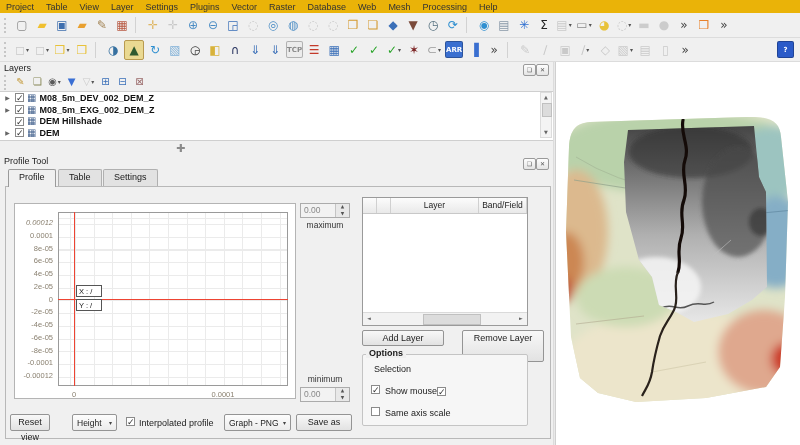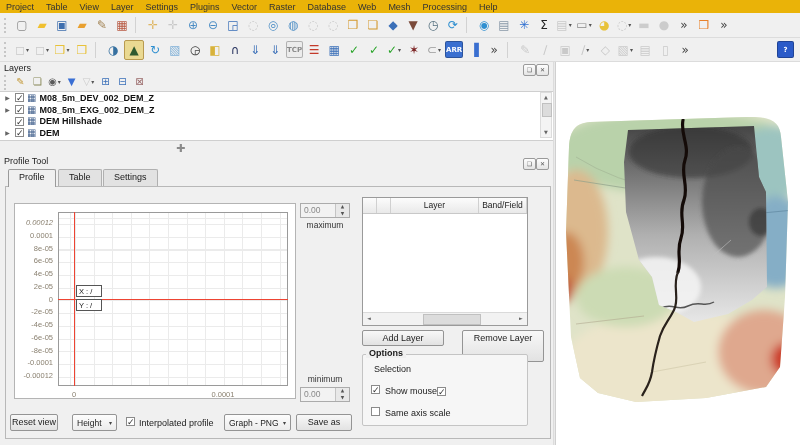--- a/index.html
+++ b/index.html
@@ -309,21 +309,21 @@
 
   <div class="group"></div>
   <div class="gtitle">Options</div>
   <div class="flab" style="left:374px;top:364px;">Selection</div>
   <span class="cbx" style="position:absolute;left:371px;top:385px;" id="cb-show">✓</span>
   <div class="flab" style="left:385px;top:386px;">Show mouse</div>
   <span class="cbx" style="position:absolute;left:437px;top:387px;" id="cb-link">✓</span>
   <span class="cbx" style="position:absolute;left:371px;top:407px;" id="cb-same"></span>
   <div class="flab" style="left:385px;top:408px;">Same axis scale</div>
 
-  <div class="btn" style="left:10px;top:414px;width:48px;height:17px;line-height:15px;">Reset view</div>
+  <div class="btn" style="left:10px;top:414px;width:40px;height:17px;line-height:15px;">Reset view</div>
   <div class="combo" style="left:72px;top:414px;width:45px;height:17px;">
     <span>Height</span>
     <span class="caret">▾</span>
   </div>
   <span class="cbx" style="position:absolute;left:126px;top:417px;" id="cb-interp">✓</span>
   <div class="flab" style="left:139px;top:418px;">Interpolated profile</div>
   <div class="combo" style="left:224px;top:414px;width:67px;height:17px;">
     <span>Graph - PNG</span>
     <span class="caret">▾</span>
   </div>

